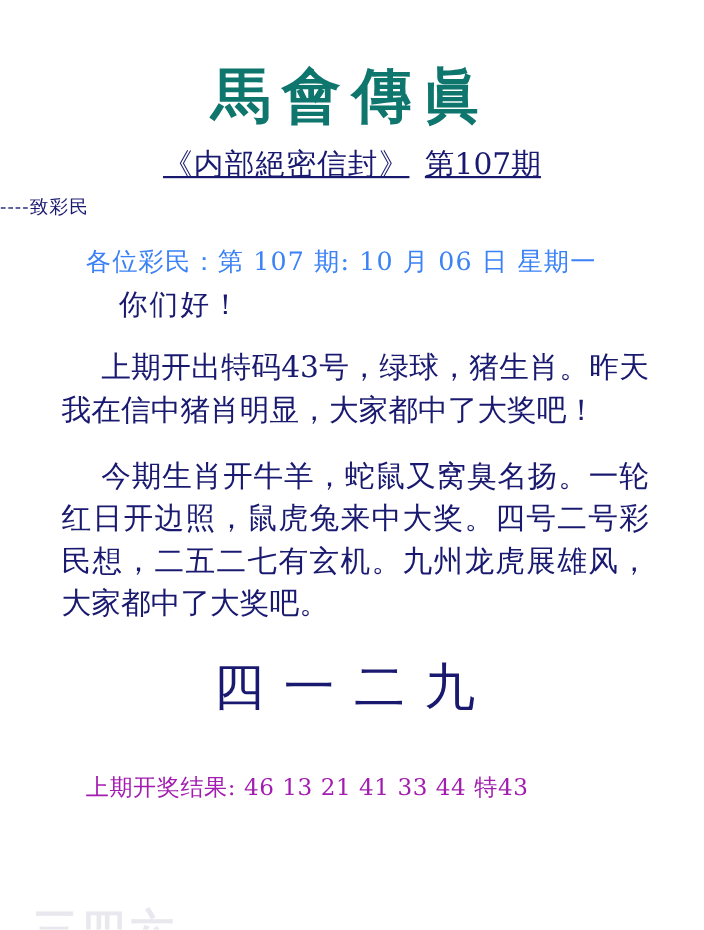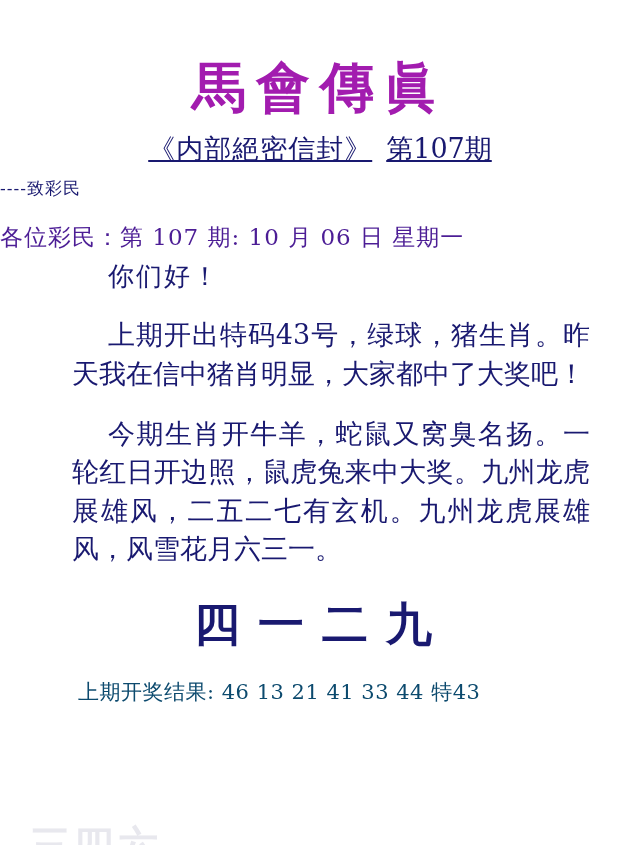--- a/index.html
+++ b/index.html
@@ -19,24 +19,24 @@
     position: relative;
     width: 640px;
     height: 845px;
     box-sizing: border-box;
   }
   .title {
     text-align: center;
     font-size: 54px;
     font-weight: bold;
     letter-spacing: 10px;
-    color: #a21caf;
+    color: #0f766e;
     margin-top: 58px;
     line-height: 1.1;
-    font-family: Liberation Sans, sans-serif;
+    font-family: Liberation Serif, serif;
   }
   .subtitle {
     text-align: center;
     font-size: 27px;
     color: #191970;
     margin-top: 14px;
     letter-spacing: 1px;
     text-decoration: underline;
   }
   .subtitle .issue {
@@ -45,22 +45,23 @@
   }
   .dedication {
     text-align: left;
     font-size: 17px;
     color: #191970;
     margin-top: 10px;
     letter-spacing: 1px;
   }
   .greeting-line {
     font-size: 23px;
-    color: #4c1d95;
+    color: #3b82f6;
     margin-top: 22px;
+    padding-left: 78px;
     letter-spacing: 1px;
   }
   .greeting-second {
     font-size: 26px;
     color: #191970;
     margin-top: 6px;
     padding-left: 108px;
     letter-spacing: 2px;
   }
   .body-para {
@@ -68,35 +69,34 @@
     color: #191970;
     line-height: 1.42;
     margin-top: 22px;
     padding-left: 56px;
     padding-right: 50px;
     text-align: justify;
     letter-spacing: 0px;
   }
   .body-para.indent {
     text-indent: 36px;
-    margin-left: 16px;
   }
   .lucky-numbers {
     text-align: center;
     font-size: 46px;
-    font-weight: bold;
+    font-weight: normal;
     color: #191970;
     letter-spacing: 18px;
     margin-top: 26px;
     padding-left: 4px;
   }
   .last-result {
     font-size: 21px;
-    color: #0c4a6e;
-    margin-top: 22px;
+    color: #a21caf;
+    margin-top: 46px;
     padding-left: 78px;
     letter-spacing: 0.5px;
     white-space: nowrap;
   }
   .watermark-text {
     position: absolute;
     left: 30px;
     top: 760px;
     font-size: 40px;
     color: #e8e8ee;
@@ -116,21 +116,21 @@
     <span>《内部絕密信封》</span><span class="issue">第107期</span>
   </div>
 
   <div class="dedication">----致彩民</div>
 
   <div class="greeting-line">各位彩民：第 107 期: 10 月 06 日 星期一</div>
   <div class="greeting-second">你们好！</div>
 
   <div class="body-para indent">上期开出特码43号，绿球，猪生肖。昨天我在信中猪肖明显，大家都中了大奖吧！</div>
 
-  <div class="body-para indent">今期生肖开牛羊，蛇鼠又窝臭名扬。一轮红日开边照，鼠虎兔来中大奖。九州龙虎展雄风，二五二七有玄机。九州龙虎展雄风，风雪花月六三一。</div>
+  <div class="body-para indent">今期生肖开牛羊，蛇鼠又窝臭名扬。一轮红日开边照，鼠虎兔来中大奖。四号二号彩民想，二五二七有玄机。九州龙虎展雄风，大家都中了大奖吧。</div>
 
   <div class="lucky-numbers">四一二九</div>
 
   <div class="last-result">上期开奖结果: 46 13 21 41 33 44 特43</div>
 
   <div class="watermark-text">三四六</div>
 
 </div>
 
 </body></html>

